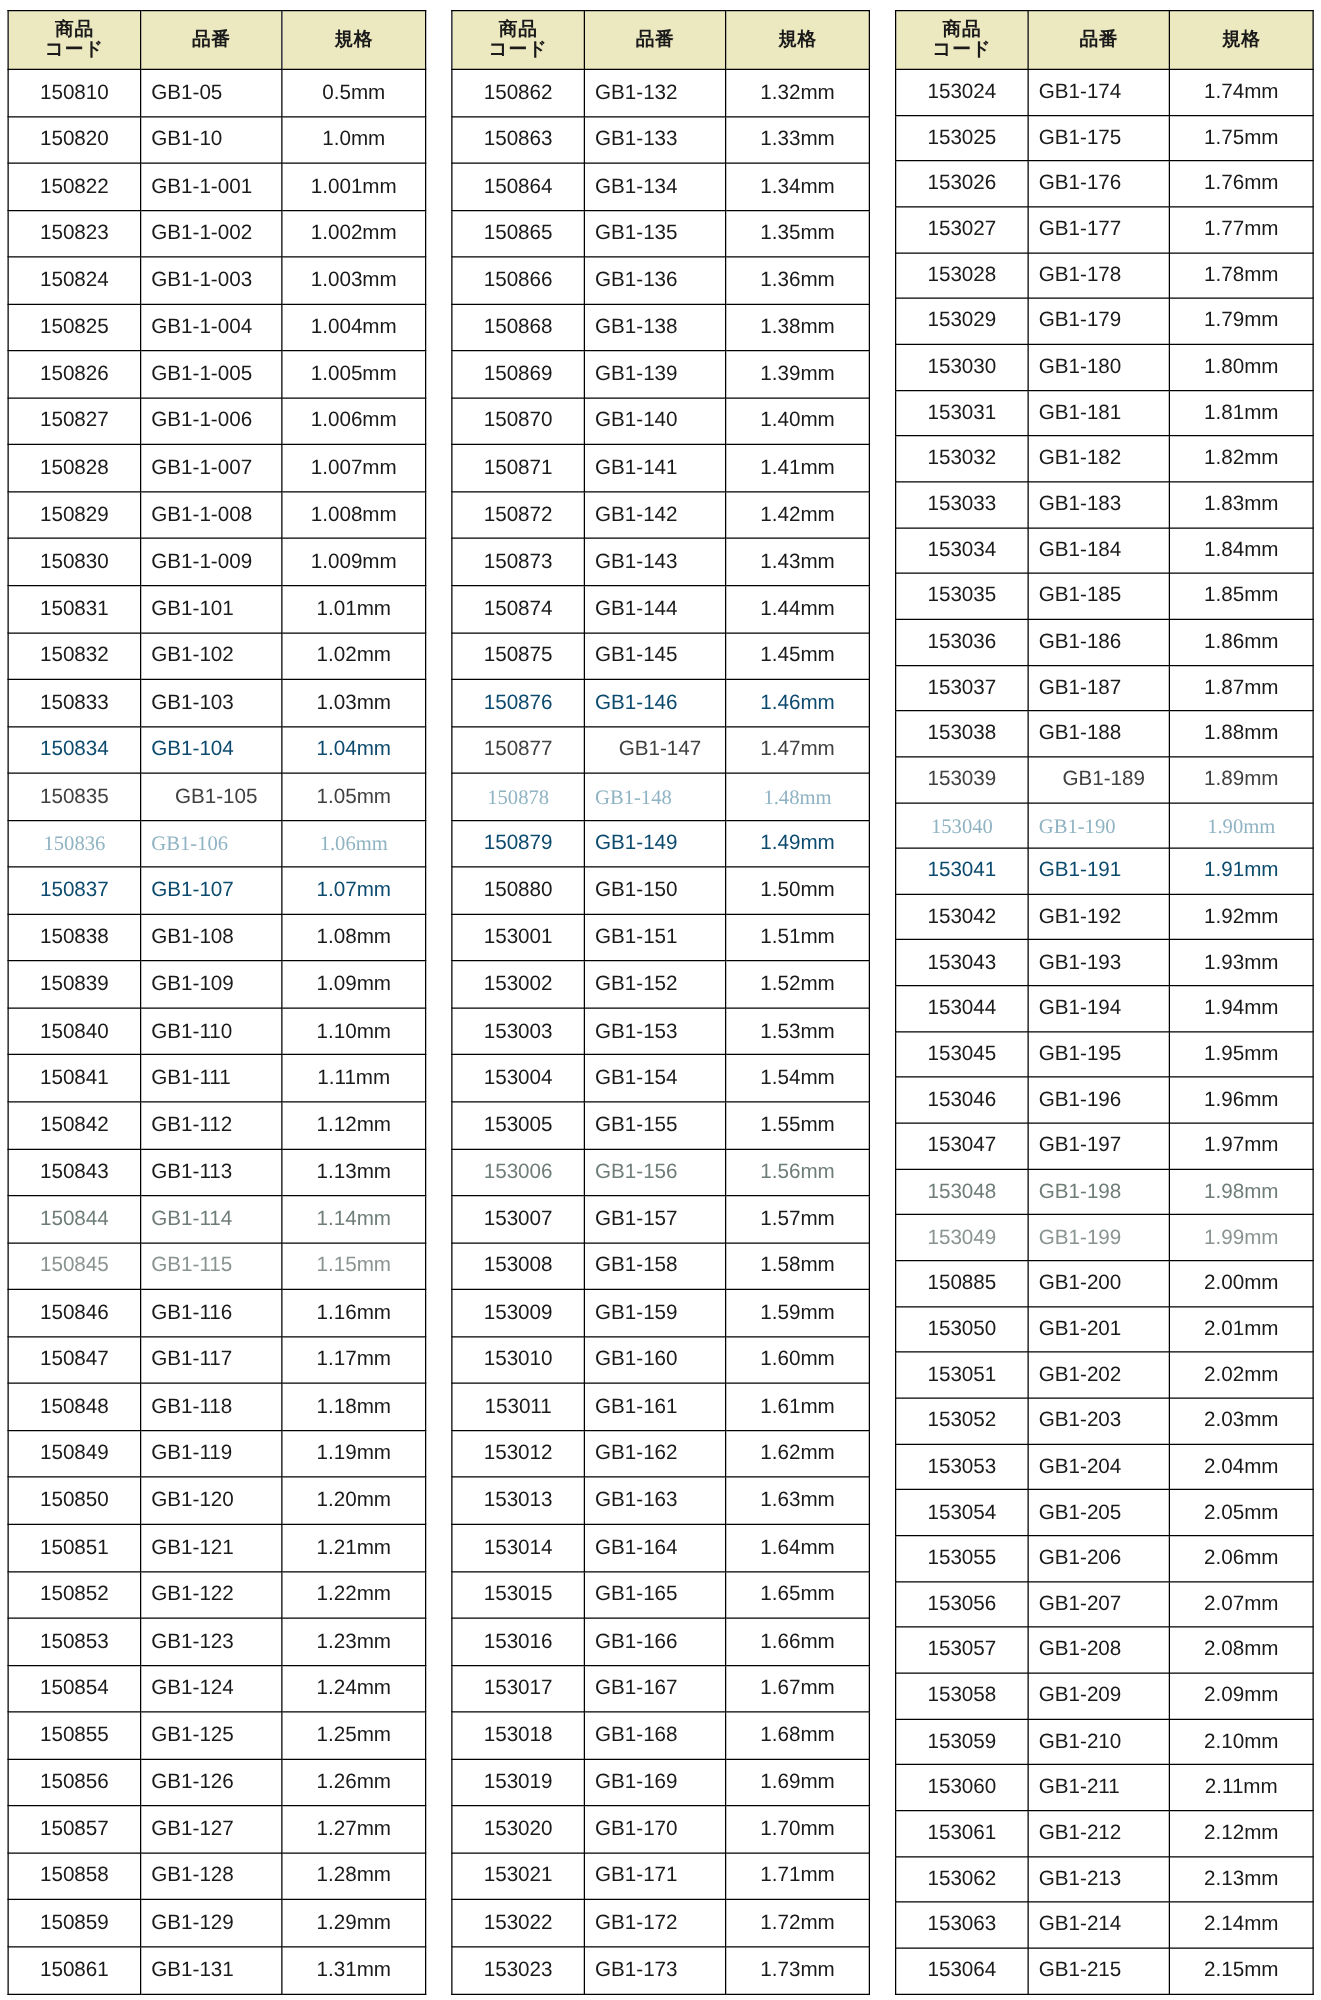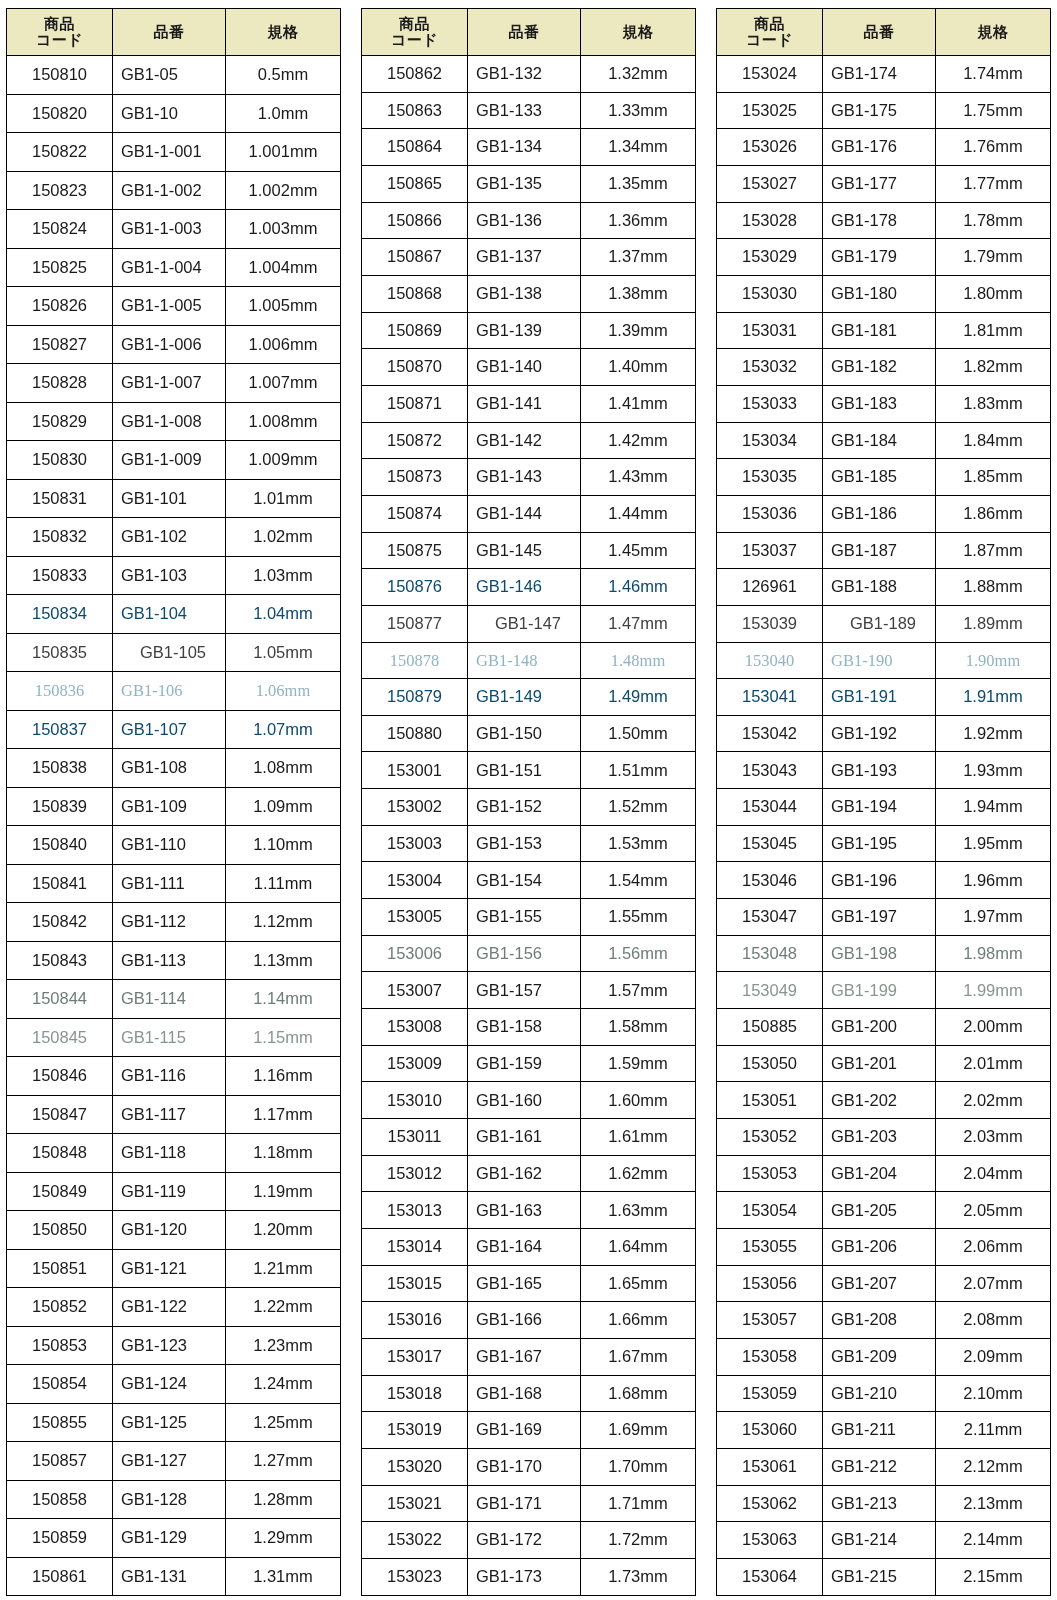--- a/index.html
+++ b/index.html
@@ -252,20 +252,25 @@
           <td class="col-code">150854</td>
           <td class="col-part">GB1-124</td>
           <td class="col-spec">1.24mm</td>
         </tr>
         <tr>
           <td class="col-code">150855</td>
           <td class="col-part">GB1-125</td>
           <td class="col-spec">1.25mm</td>
         </tr>
         <tr>
+          <td class="col-code">150856</td>
+          <td class="col-part">GB1-126</td>
+          <td class="col-spec">1.26mm</td>
+        </tr>
+        <tr>
           <td class="col-code">150857</td>
           <td class="col-part">GB1-127</td>
           <td class="col-spec">1.27mm</td>
         </tr>
         <tr>
           <td class="col-code">150858</td>
           <td class="col-part">GB1-128</td>
           <td class="col-spec">1.28mm</td>
         </tr>
         <tr>
@@ -311,25 +316,20 @@
           <td class="col-code">150865</td>
           <td class="col-part">GB1-135</td>
           <td class="col-spec">1.35mm</td>
         </tr>
         <tr>
           <td class="col-code">150866</td>
           <td class="col-part">GB1-136</td>
           <td class="col-spec">1.36mm</td>
         </tr>
         <tr>
-          <td class="col-code">150867</td>
-          <td class="col-part">GB1-137</td>
-          <td class="col-spec">1.37mm</td>
-        </tr>
-        <tr>
           <td class="col-code">150868</td>
           <td class="col-part">GB1-138</td>
           <td class="col-spec">1.38mm</td>
         </tr>
         <tr>
           <td class="col-code">150869</td>
           <td class="col-part">GB1-139</td>
           <td class="col-spec">1.39mm</td>
         </tr>
         <tr>
@@ -580,21 +580,21 @@
           <td class="col-code">153036</td>
           <td class="col-part">GB1-186</td>
           <td class="col-spec">1.86mm</td>
         </tr>
         <tr>
           <td class="col-code">153037</td>
           <td class="col-part">GB1-187</td>
           <td class="col-spec">1.87mm</td>
         </tr>
         <tr>
-          <td class="col-code">126961</td>
+          <td class="col-code">153038</td>
           <td class="col-part">GB1-188</td>
           <td class="col-spec">1.88mm</td>
         </tr>
         <tr class="fade2">
           <td class="col-code">153039</td>
           <td class="col-part">GB1-189</td>
           <td class="col-spec">1.89mm</td>
         </tr>
         <tr class="fade3">
           <td class="col-code">153040</td>

